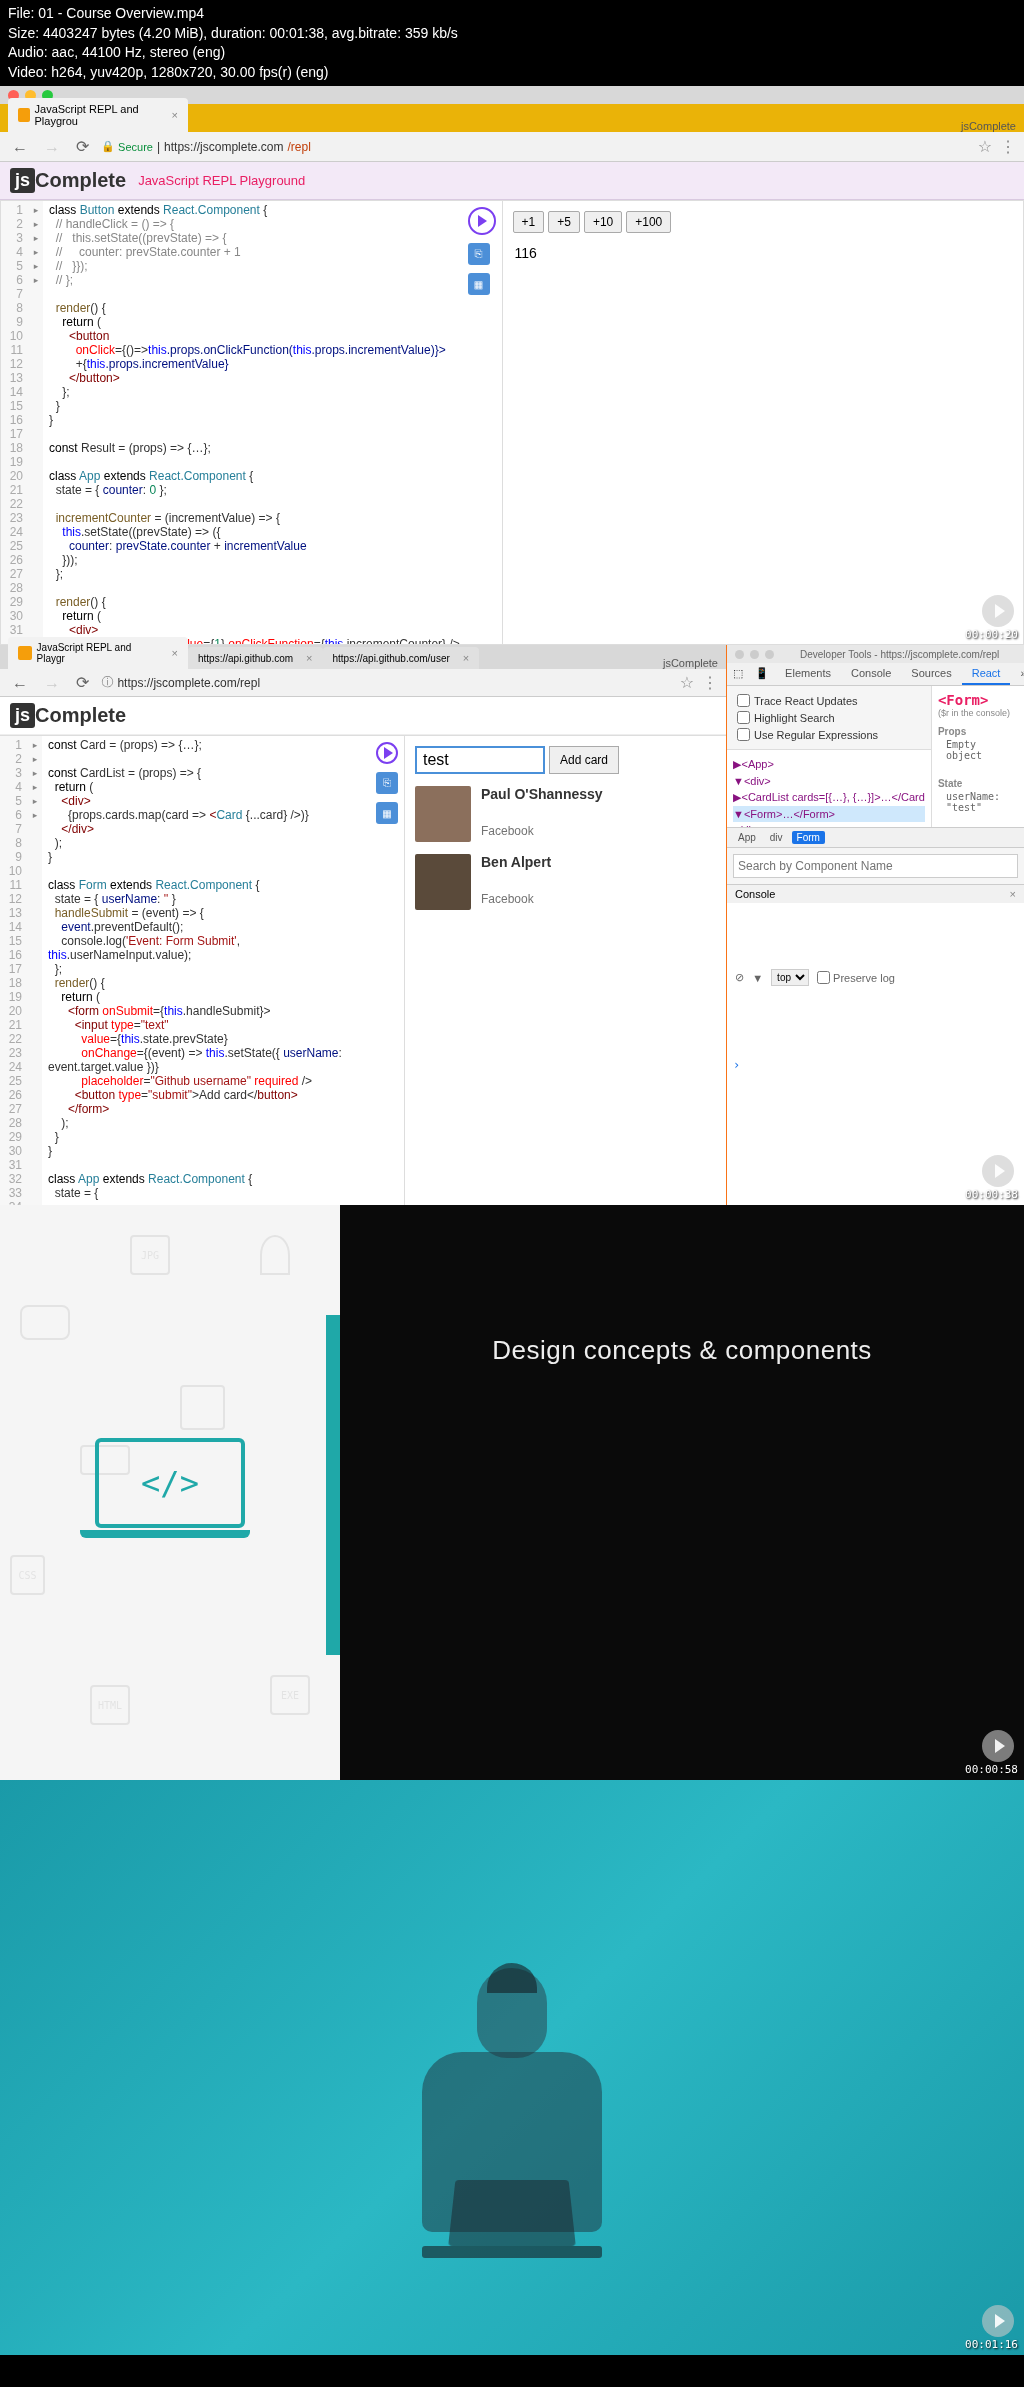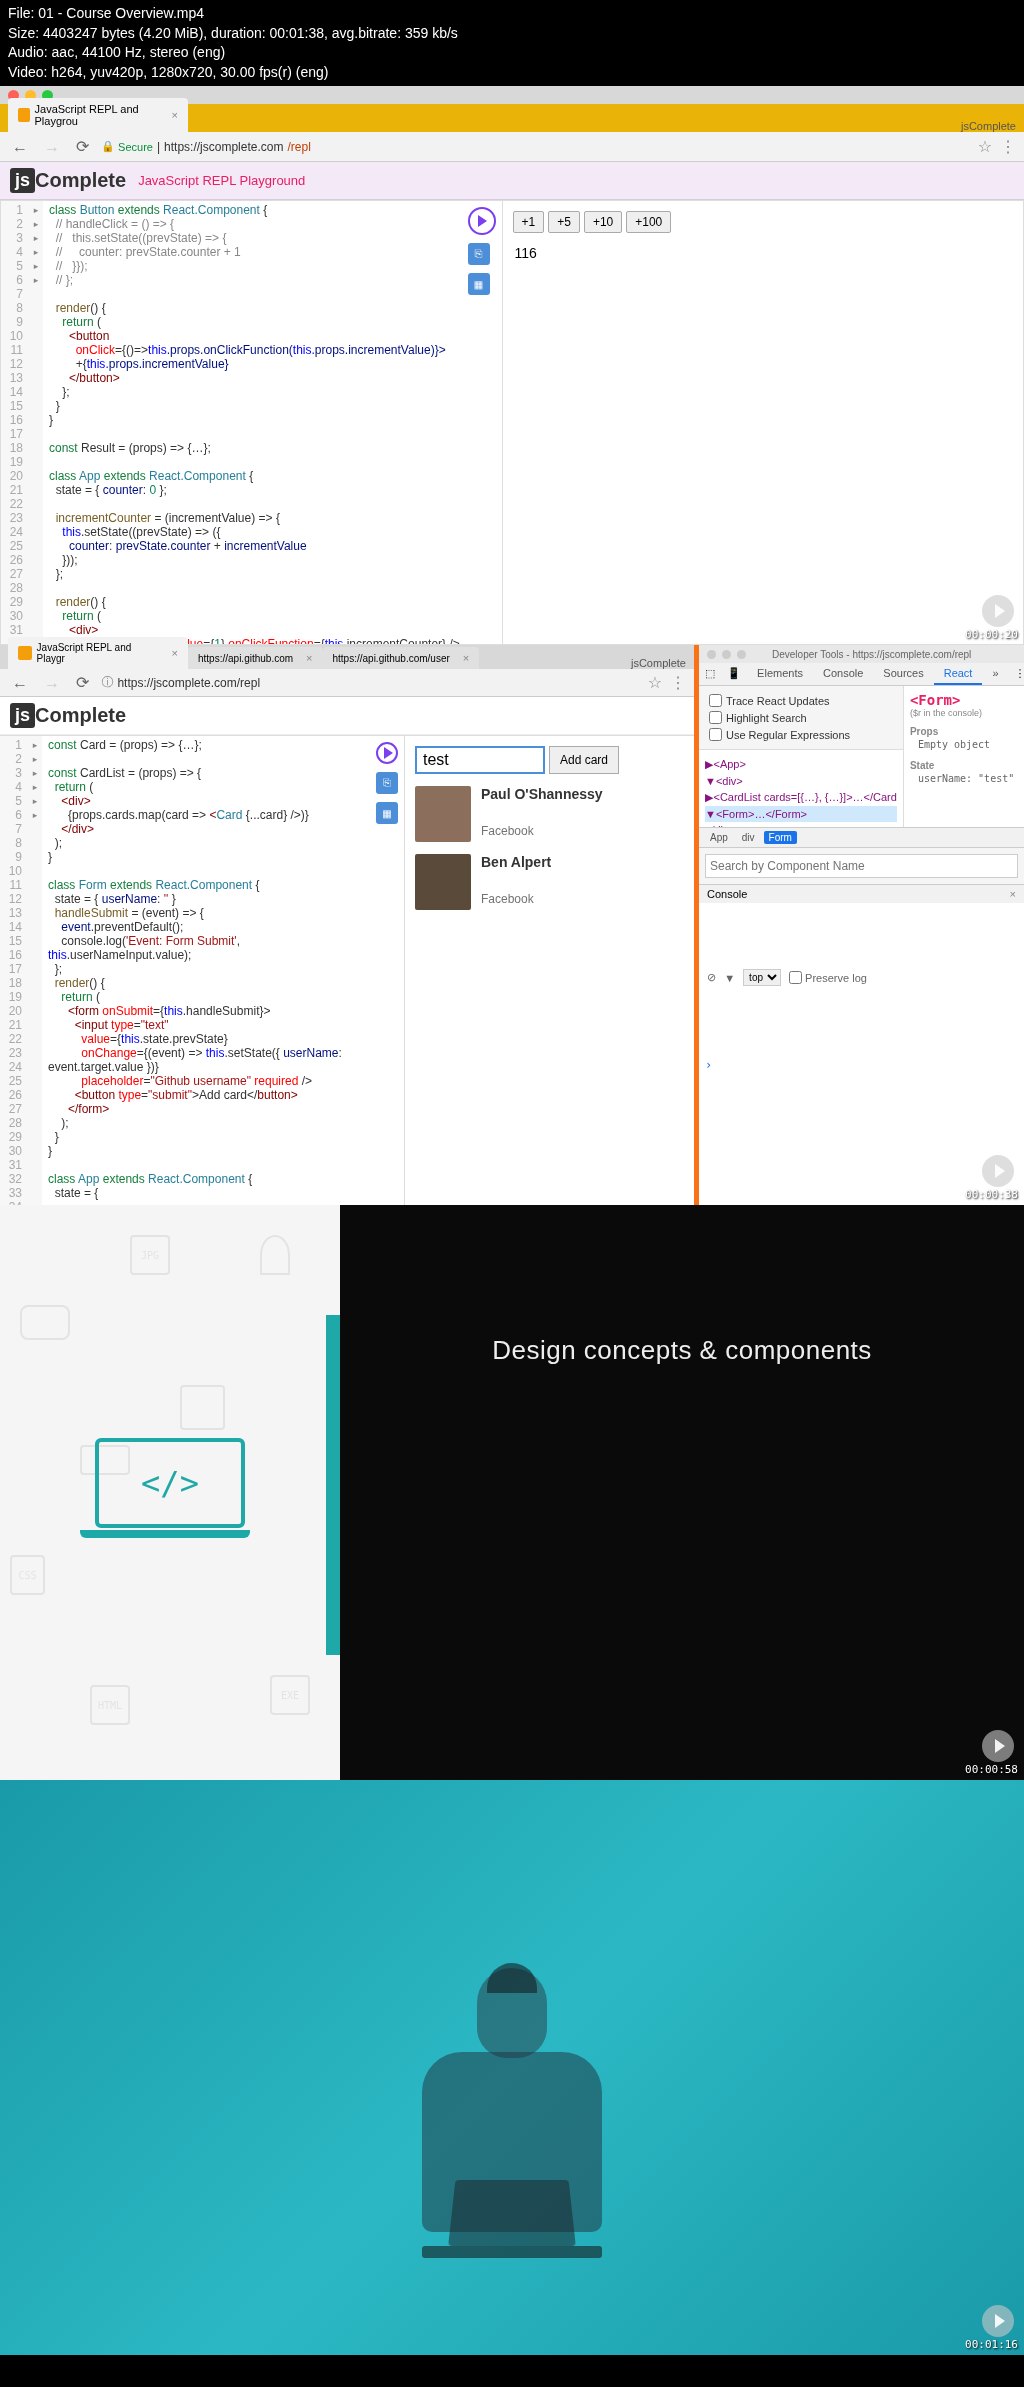--- a/index.html
+++ b/index.html
@@ -32,21 +32,21 @@
 .jsc-logo-js { background: #333; color: #fff; padding: 2px 5px; border-radius: 3px; font-size: 18px; }
 .jsc-logo-complete { color: #333; font-size: 20px; }
 .jsc-subtitle { color: #e91e63; font-size: 13px; }
 
 
 .repl { display: flex; background: #fff; height: 445px; border: 1px solid #ddd; }
 .repl-editor { flex: 1; display: flex; font-family: Consolas, monospace; font-size: 12px; overflow: hidden; border-right: 1px solid #ddd; position: relative; }
 .gutter { background: #f7f7f7; color: #aaa; text-align: right; padding: 2px 6px 2px 2px; line-height: 14px; user-select: none; min-width: 28px; }
 .fold-gutter { width: 14px; background: #f7f7f7; padding: 2px 0; line-height: 14px; color: #888; font-size: 9px; text-align: center; }
 .code-area { flex: 1; padding: 2px 6px; line-height: 14px; white-space: pre; color: #333; }
-.kw { color: #15803d; }
+.kw { color: #000000; }
 .cls { color: #267f99; }
 .fn { color: #795e26; }
 .str { color: #a31515; }
 .com { color: #888; }
 .tag { color: #800000; }
 .attr { color: #ff0000; }
 .num { color: #098658; }
 .prop { color: #001080; }
 .this { color: #0000ff; }
 
@@ -64,21 +64,21 @@
 .timestamp { position: absolute; bottom: 4px; right: 6px; color: #fff; font-size: 11px; font-family: monospace; text-shadow: 1px 1px 2px #000; }
 .play-overlay { position: absolute; bottom: 18px; right: 10px; width: 32px; height: 32px; border-radius: 50%; background: rgba(200,200,200,0.6); display: flex; align-items: center; justify-content: center; }
 .play-overlay::before { content: ''; border-left: 10px solid rgba(255,255,255,0.9); border-top: 7px solid transparent; border-bottom: 7px solid transparent; margin-left: 3px; }
 
 
 .section { position: relative; }
 
 
 .split-view { display: flex; height: 560px; }
 .split-left { flex: 1; background: #fff; display: flex; flex-direction: column; }
-.split-right { width: 330px; background: #f5f5f5; display: flex; flex-direction: column; border-left: 5px solid #f97316; }
+.split-right { width: 298px; background: #f5f5f5; display: flex; flex-direction: column; border-left: 1px solid #f97316; }
 
 .dev-title-bar { background: #e8e8e8; height: 18px; display: flex; align-items: center; padding: 0 8px; gap: 6px; font-size: 10px; color: #666; }
 .dev-tabs { display: flex; background: #f1f1f1; border-bottom: 1px solid #ccc; font-size: 11px; }
 .dev-tab { padding: 4px 10px; color: #555; cursor: pointer; }
 .dev-tab.active { color: #1a73e8; border-bottom: 2px solid #1a73e8; }
 .dev-options { padding: 6px 10px; font-size: 11px; color: #333; border-bottom: 1px solid #ddd; }
 .dev-check { display: flex; align-items: center; gap: 4px; padding: 2px 0; }
 .dev-tree { flex: 1; padding: 6px; font-family: monospace; font-size: 11px; line-height: 1.5; background: #fff; overflow: auto; }
 .tree-line { white-space: nowrap; }
 .tree-tag { color: #881280; }
@@ -541,21 +541,21 @@
             <div class="tree-line tree-tag tree-sel">   ▼&lt;Form&gt;…&lt;/Form&gt;</div>
             <div class="tree-line tree-tag">  &lt;/div&gt;</div>
 
           </div>
         </div>
         <div class="dev-side-props">
           <div class="form-hl">&lt;Form&gt;</div>
           <div style="font-size:9px;color:#888">($r in the console)</div>
           <div class="props-label" style="margin-top:8px">Props</div>
           <div class="props-val">Empty object</div>
-          <div class="props-label" style="margin-top:10px">State</div>
+          <div class="props-label" style="margin-top:17px">State</div>
           <div class="props-val">userName: "test"</div>
         </div>
       </div>
       <div class="breadcrumb-bar">
         <span class="bc-item">App</span>
         <span class="bc-item">div</span>
         <span class="bc-item active">Form</span>
       </div>
       <div class="search-comp">
         <input placeholder="Search by Component Name" style="">

